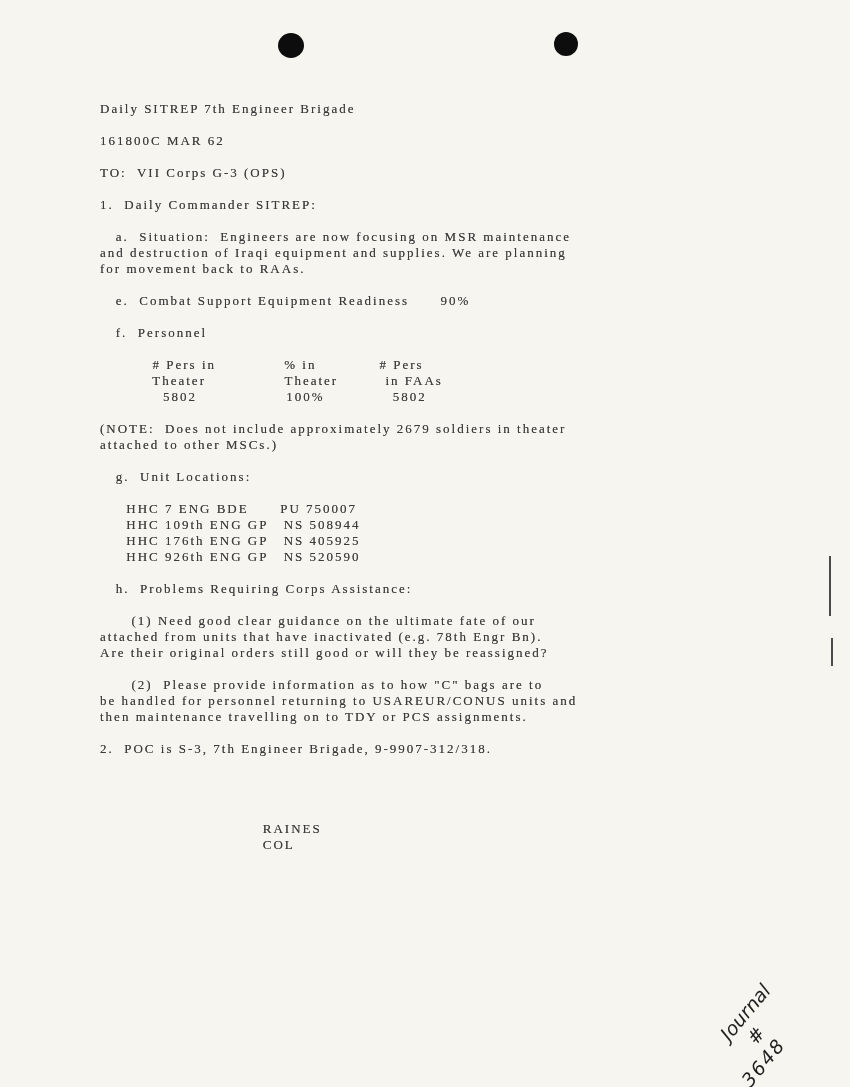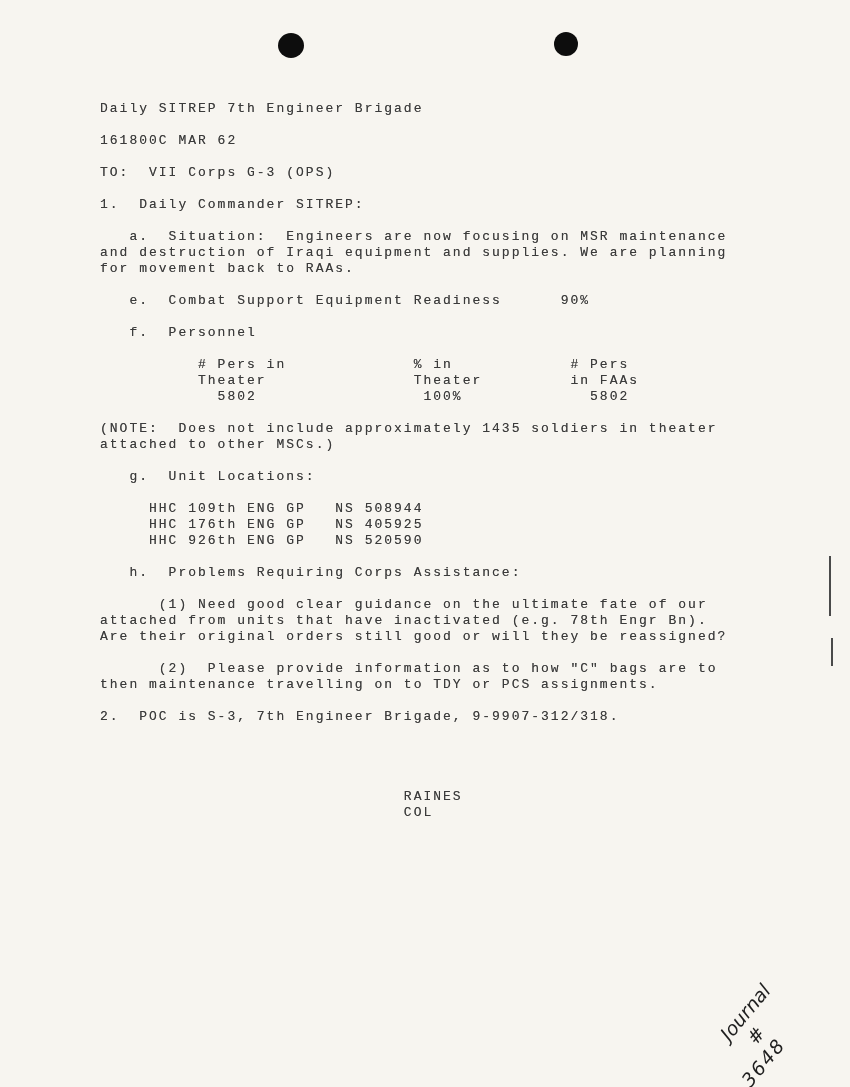--- a/index.html
+++ b/index.html
@@ -8,21 +8,21 @@
     height: 1087px;
     position: relative;
     background: #f7f5f0;
     overflow: hidden;
     font-family: "DejaVu Sans Mono", monospace;
   }
   .page-text {
     position: absolute;
     left: 100px;
     top: 101px;
-    font-family: Liberation Mono, monospace;
+    font-family: Liberation Serif, serif;
     font-size: 13px;
     line-height: 16px;
     letter-spacing: 2px;
     color: #3b3b3b;
     text-shadow: 0 0 0.5px rgba(40,40,40,0.55);
   }
   .ln {
     height: 16px;
     white-space: pre;
   }
@@ -78,36 +78,38 @@
   <div class="ln">for movement back to RAAs.</div>
   <div class="ln"></div>
   <div class="ln">   e.  Combat Support Equipment Readiness      90%</div>
   <div class="ln"></div>
   <div class="ln">   f.  Personnel</div>
   <div class="ln"></div>
   <div class="ln">          # Pers in             % in            # Pers</div>
   <div class="ln">          Theater               Theater         in FAAs</div>
   <div class="ln">            5802                 100%             5802</div>
   <div class="ln"></div>
-  <div class="ln">(NOTE:  Does not include approximately 1435 soldiers in theater</div>
+  <div class="ln">(NOTE:  Does not include approximately 2679 soldiers in theater</div>
   <div class="ln">attached to other MSCs.)</div>
   <div class="ln"></div>
   <div class="ln">   g.  Unit Locations:</div>
   <div class="ln"></div>
+  <div class="ln">     HHC 7 ENG BDE      PU 750007</div>
   <div class="ln">     HHC 109th ENG GP   NS 508944</div>
   <div class="ln">     HHC 176th ENG GP   NS 405925</div>
   <div class="ln">     HHC 926th ENG GP   NS 520590</div>
   <div class="ln"></div>
   <div class="ln">   h.  Problems Requiring Corps Assistance:</div>
   <div class="ln"></div>
   <div class="ln">      (1) Need good clear guidance on the ultimate fate of our</div>
   <div class="ln">attached from units that have inactivated (e.g. 78th Engr Bn).</div>
   <div class="ln">Are their original orders still good or will they be reassigned?</div>
   <div class="ln"></div>
   <div class="ln">      (2)  Please provide information as to how "C" bags are to</div>
+  <div class="ln">be handled for personnel returning to USAREUR/CONUS units and</div>
   <div class="ln">then maintenance travelling on to TDY or PCS assignments.</div>
   <div class="ln"></div>
   <div class="ln">2.  POC is S-3, 7th Engineer Brigade, 9-9907-312/318.</div>
   <div class="ln"></div>
   <div class="ln"></div>
   <div class="ln"></div>
   <div class="ln"></div>
   <div class="ln">                               RAINES</div>
   <div class="ln">                               COL</div>
 </div>

